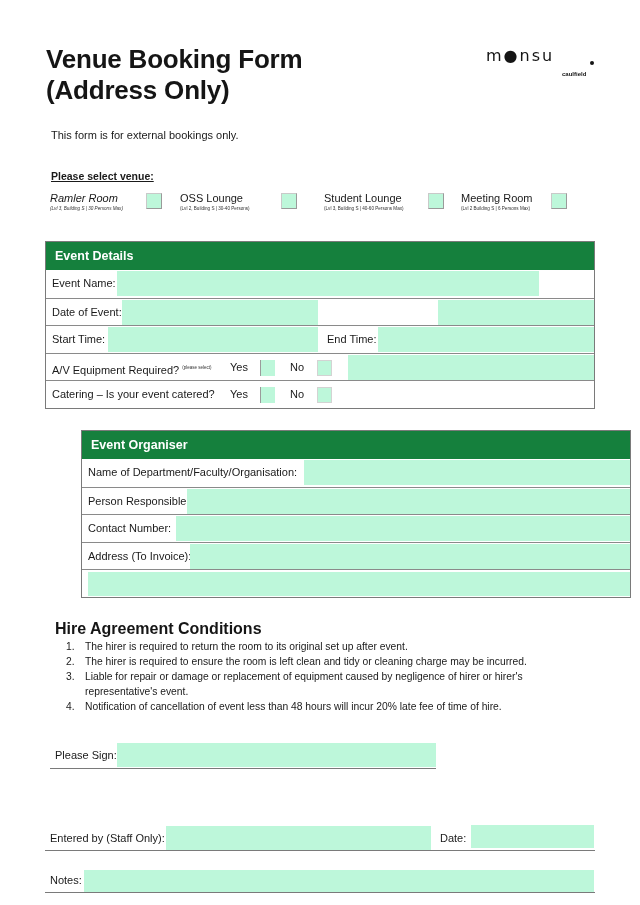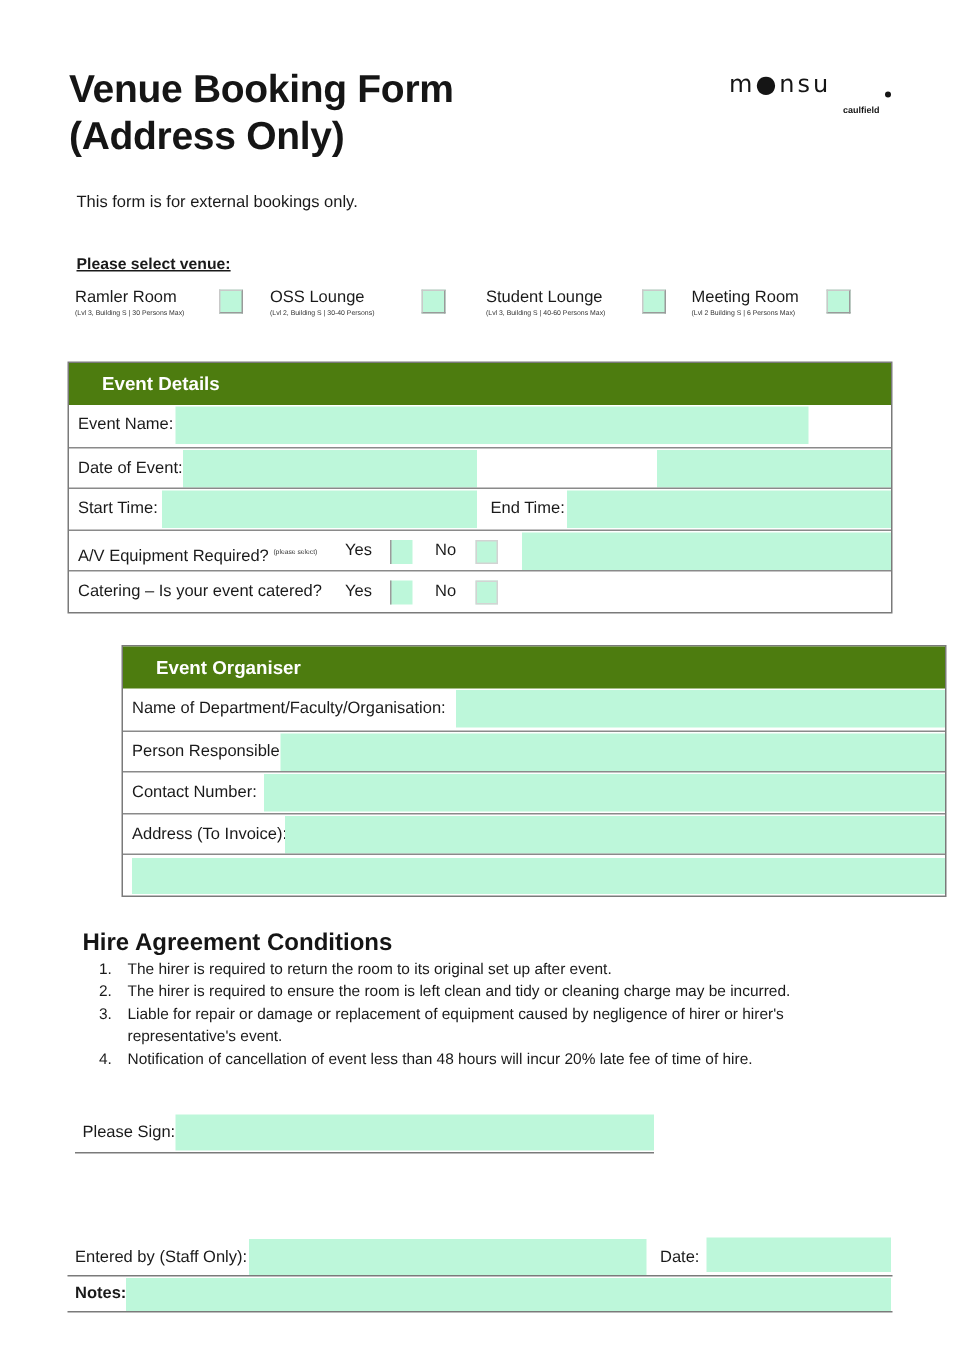--- a/index.html
+++ b/index.html
@@ -16,21 +16,21 @@
   .intro { position: absolute; left: 51px; top: 128px; font-size: 11px; line-height: 14px; color: #1a1a1a; }
   .intro .red { color: #e8212a; }
   .select-venue { position: absolute; left: 51px; top: 170px; font-size: 10.5px; font-weight: bold; text-decoration: underline; color: #1a1a1a; }
 
   .venue { position: absolute; top: 192px; width: 120px; }
   .venue .vname { font-size: 11px; line-height: 13px; color: #1a1a1a; }
   .venue .vdesc { font-size: 4.6px; line-height: 8px; color: #333; white-space: nowrap; }
   .venue-box { position: absolute; top: 193px; width: 16px; height: 16px; background: #bdf7da; border: 1px solid #9a9a9a; border-left-color: #c9c9c9; border-top-color: #c9c9c9; }
 
   .section { position: absolute; left: 45px; width: 550px; border: 1px solid #7a7a7a; }
-  .section-header { height: 28px; background: #4d7c0f; color: #fff; font-weight: bold; font-size: 12.5px; line-height: 28px; padding-left: 22px; }
+  .section-header { height: 28px; background: #15803d; color: #fff; font-weight: bold; font-size: 12.5px; line-height: 28px; padding-left: 9px; }
   .row { position: relative; height: 27.5px; border-top: 1px solid #8a8a8a; }
   .row:first-of-type { border-top: none; }
   .lbl { position: absolute; top: 0; height: 27px; line-height: 27px; font-size: 11px; color: #1a1a1a; white-space: nowrap; }
   .lbl small { font-size: 4.5px; vertical-align: 5px; color: #333; }
   .fill { position: absolute; background: #bdf7da; }
   .chk { position: absolute; top: 6px; width: 15px; height: 16px; background: #bdf7da; border-left: 1.5px solid #9b9b9b; }
   .chk.plain { border-left: none; border: 1px solid #d3d3d3; }
 
   .cond-title { position: absolute; left: 55px; top: 620px; font-size: 16px; font-weight: bold; color: #151515; }
   .cond-list { position: absolute; left: 66px; top: 639px; width: 510px; list-style: none; }
@@ -53,21 +53,21 @@
   <span class="logo-dot"></span>
   <span class="logo-sub">caulfield</span>
 </div>
 
 <div class="intro">
   <div>This form is for external bookings only.</div>
 </div>
 
 <div class="select-venue">Please select venue:</div>
 
-<div class="venue" style="left:50px;">
+<div class="venue" style="left:50px;font-style:italic;">
   <div class="vname">Ramler Room</div>
   <div class="vdesc">(Lvl 3, Building S | 30 Persons Max)</div>
 </div>
 <div class="venue-box" style="left:146px;"></div>
 
 <div class="venue" style="left:180px;">
   <div class="vname">OSS Lounge</div>
   <div class="vdesc">(Lvl 2, Building S | 30-40 Persons)</div>
 </div>
 <div class="venue-box" style="left:281px;"></div>
@@ -157,16 +157,16 @@
   <span class="lbl" style="left:5px; height:24px; line-height:24px;">Please Sign:</span>
   <div class="fill" style="left:67px; top:0; width:319px; height:24px;"></div>
 </div>
 
 <div class="line-row" style="top:825px; height:26px;">
   <span class="lbl" style="left:5px; top:1px; height:24px; line-height:24px;">Entered by (Staff Only):</span>
   <div class="fill" style="left:121px; top:1px; width:265px; height:24px;"></div>
   <span class="lbl" style="left:395px; top:1px; height:24px; line-height:24px;">Date:</span>
   <div class="fill" style="left:426px; top:0; width:123px; height:23px;"></div>
 </div>
-<div class="line-row" style="top:851px; height:24px;font-weight:bold;">
+<div class="line-row" style="top:869px; height:24px;">
   <span class="lbl" style="left:5px; top:0; height:23px; line-height:23px;">Notes:</span>
   <div class="fill" style="left:39px; top:1px; width:510px; height:22px;"></div>
 </div>
 
 </body></html>

